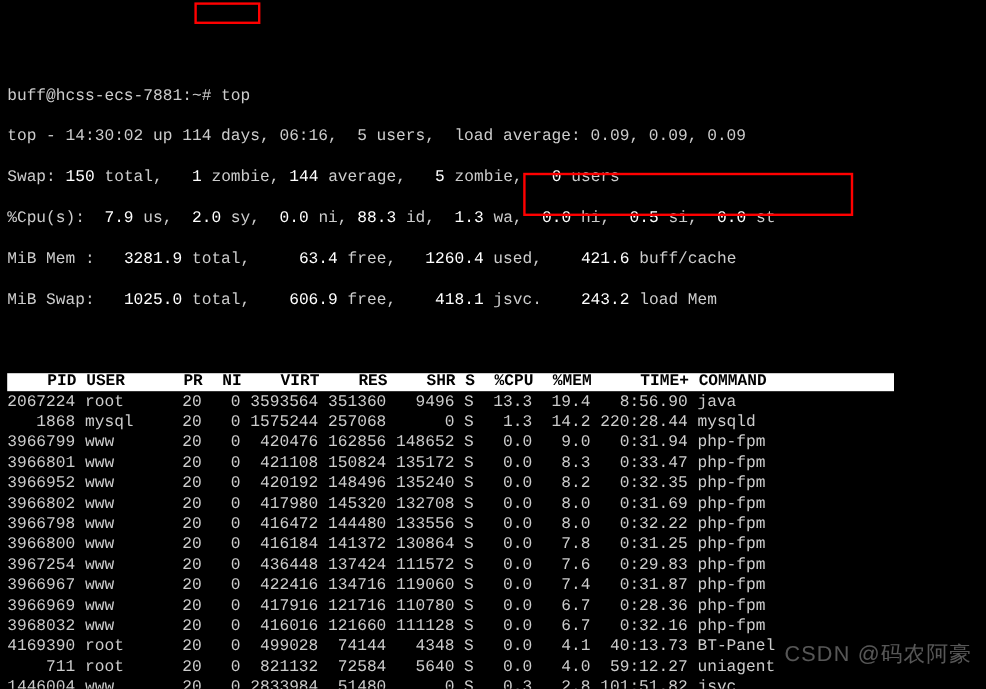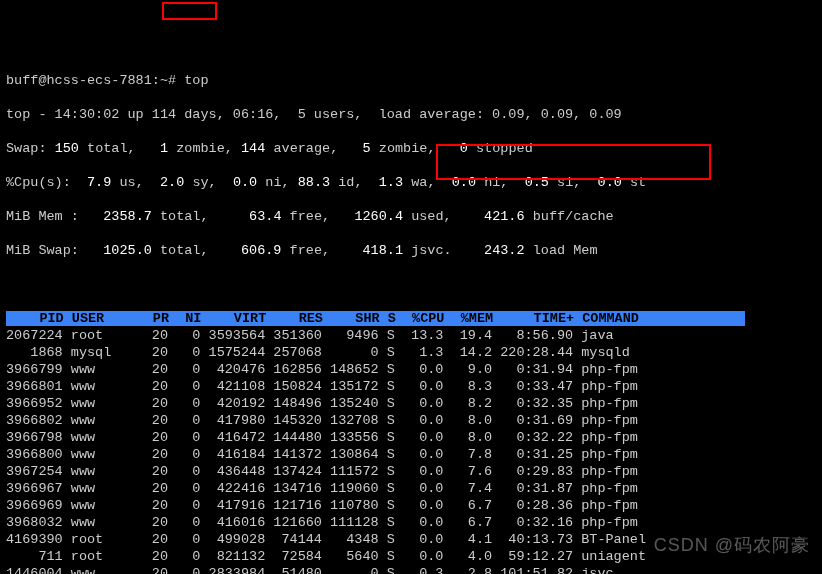--- a/index.html
+++ b/index.html
@@ -11,21 +11,21 @@
     line-height: 17px;
     white-space: pre;
     padding: 4px 6px;
     width: 822px;
     height: 574px;
     overflow: hidden;
     position: relative;
   }
   .line { display: block; }
   .bold { font-weight: normal; color: #ffffff; }
-  .inv { background: #3b82f6; color: #000; font-weight: bold; padding: 0 1px; }
+  .inv { background: #ffffff; color: #000; font-weight: bold; padding: 0 1px; }
   .header-row { display: block; }
   .box-top {
     position: absolute;
     border: 2px solid #ff0000;
     left: 162px; top: 2px; width: 55px; height: 18px;
     pointer-events: none;
   }
   .box-mid {
     position: absolute;
     border: 2px solid #ff0000;
@@ -42,23 +42,23 @@
     pointer-events: none;
   }
 </style>
 </head>
 <body>
 
 
 
 <span class="line"><span>buff@hcss-ecs-7881:~#</span> <span>top</span></span>
 <span class="line">top - 14:30:02 up 114 days, 06:16,  5 users,  load average: 0.09, 0.09, 0.09</span>
-<span class="line"><span>Swap:</span> <span class="bold">150</span> <span>total,</span>   <span class="bold">1</span> <span>zombie,</span> <span class="bold">144</span> <span>average,</span>   <span class="bold">5</span> <span>zombie,</span>   <span class="bold">0</span> <span>stopped</span></span>
+<span class="line"><span>Swap:</span> <span class="bold">150</span> <span>total,</span>   <span class="bold">1</span> <span>zombie,</span> <span class="bold">144</span> <span>average,</span>   <span class="bold">5</span> <span>zombie,</span>   <span class="bold">0</span> <span>users</span></span>
 <span class="line"><span>%Cpu(s):</span>  <span class="bold">7.9</span> <span>us,</span>  <span class="bold">2.0</span> <span>sy,</span>  <span class="bold">0.0</span> <span>ni,</span> <span class="bold">88.3</span> <span>id,</span>  <span class="bold">1.3</span> <span>wa,</span>  <span class="bold">0.0</span> <span>hi,</span>  <span class="bold">0.5</span> <span>si,</span>  <span class="bold">0.0</span> <span>st</span></span>
-<span class="line"><span>MiB Mem :</span>   <span class="bold">2358.7</span> <span>total,</span>     <span class="bold">63.4</span> <span>free,</span>   <span class="bold">1260.4</span> <span>used,</span>    <span class="bold">421.6</span> <span>buff/cache</span></span>
+<span class="line"><span>MiB Mem :</span>   <span class="bold">3281.9</span> <span>total,</span>     <span class="bold">63.4</span> <span>free,</span>   <span class="bold">1260.4</span> <span>used,</span>    <span class="bold">421.6</span> <span>buff/cache</span></span>
 <span class="line"><span>MiB Swap:</span>   <span class="bold">1025.0</span> <span>total,</span>    <span class="bold">606.9</span> <span>free,</span>    <span class="bold">418.1</span> <span>jsvc.</span>    <span class="bold">243.2</span> <span>load Mem</span></span>
 <span class="line"> </span>
 <div id="proc-table"><span class="line header-row"><span class="inv">    PID USER      PR  NI    VIRT    RES    SHR S  %CPU  %MEM     TIME+ COMMAND             </span></span><span class="line">2067224 root      20   0 3593564 351360   9496 S  13.3  19.4   8:56.90 java                </span><span class="line">   1868 mysql     20   0 1575244 257068      0 S   1.3  14.2 220:28.44 mysqld              </span><span class="line">3966799 www       20   0  420476 162856 148652 S   0.0   9.0   0:31.94 php-fpm             </span><span class="line">3966801 www       20   0  421108 150824 135172 S   0.0   8.3   0:33.47 php-fpm             </span><span class="line">3966952 www       20   0  420192 148496 135240 S   0.0   8.2   0:32.35 php-fpm             </span><span class="line">3966802 www       20   0  417980 145320 132708 S   0.0   8.0   0:31.69 php-fpm             </span><span class="line">3966798 www       20   0  416472 144480 133556 S   0.0   8.0   0:32.22 php-fpm             </span><span class="line">3966800 www       20   0  416184 141372 130864 S   0.0   7.8   0:31.25 php-fpm             </span><span class="line">3967254 www       20   0  436448 137424 111572 S   0.0   7.6   0:29.83 php-fpm             </span><span class="line">3966967 www       20   0  422416 134716 119060 S   0.0   7.4   0:31.87 php-fpm             </span><span class="line">3966969 www       20   0  417916 121716 110780 S   0.0   6.7   0:28.36 php-fpm             </span><span class="line">3968032 www       20   0  416016 121660 111128 S   0.0   6.7   0:32.16 php-fpm             </span><span class="line">4169390 root      20   0  499028  74144   4348 S   0.0   4.1  40:13.73 BT-Panel            </span><span class="line">    711 root      20   0  821132  72584   5640 S   0.0   4.0  59:12.27 uniagent            </span><span class="line">1446004 www       20   0 2833984  51480      0 S   0.3   2.8 101:51.82 jsvc                </span></div>
 
 <div class="box-top"></div>
 <div class="box-mid"></div>
 <div class="wm">CSDN @码农阿豪</div>
 
 
 

